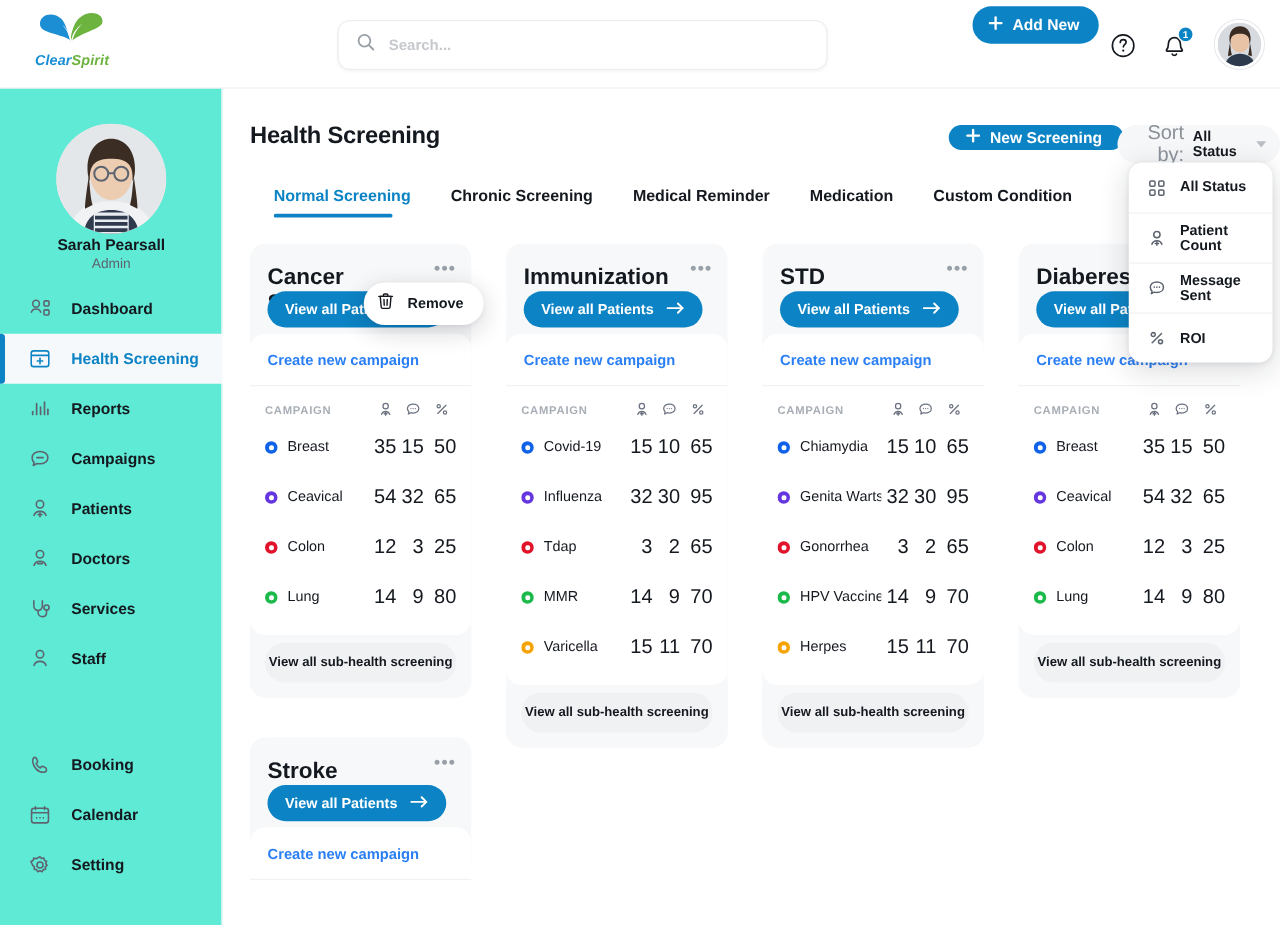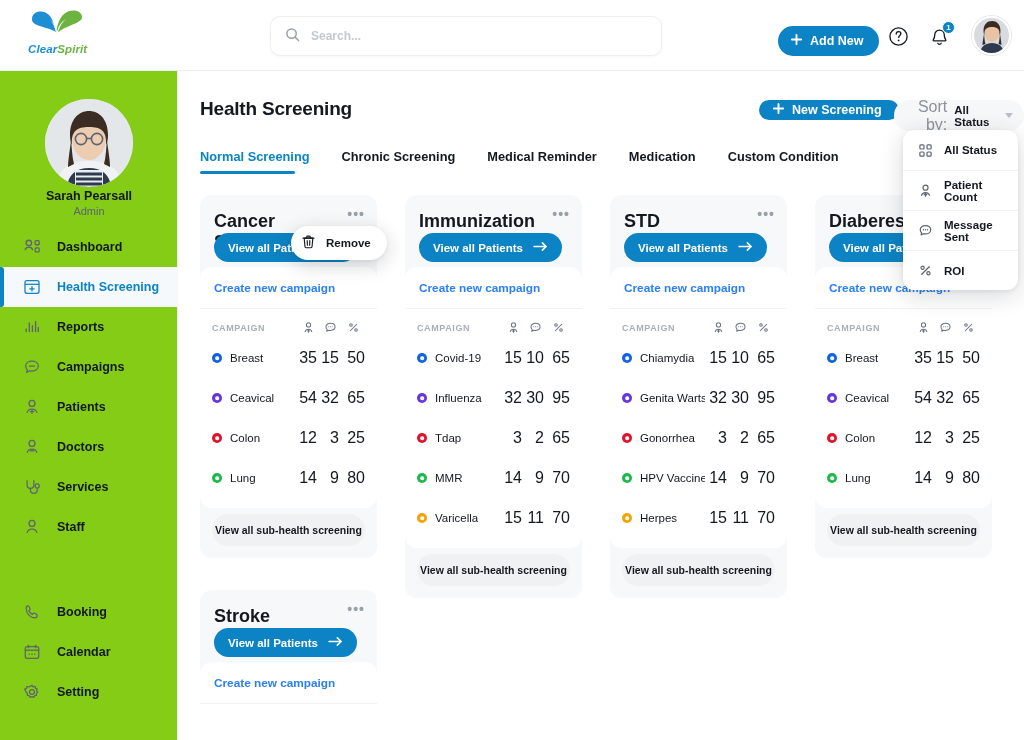--- a/index.html
+++ b/index.html
@@ -38,21 +38,21 @@
     display: flex; align-items: center; padding: 0 14px;
   }
   .search-box input {
     border: none; outline: none; background: transparent;
     font-family: "Liberation Sans", sans-serif;
     font-size: 12.5px; color: #4b5563; margin-left: 11px; width: 300px;
   }
   .search-box input::placeholder { color: #c5c9ce; font-weight: bold; font-size: 12px; }
 
   .btn-add {
-    position: absolute; left: 778px; top: 26px;
+    position: absolute; left: 778px; top: 5px;
     height: 30px; padding: 0 16px 0 12px;
     background: #0c83c4; color: #fff; border: none; border-radius: 15px;
     font-family: "Liberation Sans", sans-serif;
     font-size: 12.5px; font-weight: bold;
     display: flex; align-items: center; gap: 7px; cursor: pointer;
   }
   .icon-btn {
     position: absolute; top: 25px; width: 22px; height: 22px;
     display: flex; align-items: center; justify-content: center; cursor: pointer;
   }
@@ -70,21 +70,21 @@
     position: absolute; left: 972px; top: 16px;
     width: 39px; height: 39px; border-radius: 50%;
     overflow: hidden; border: 2px solid #ffffff;
     box-shadow: 0 0 0 1px #e6e8eb; cursor: pointer;
   }
 
   
   .sidebar {
     position: absolute; left: 0; top: 71px;
     width: 178px; height: 669px;
-    background: #84cc16; border-right: 1px solid #f0f1f3;
+    background: #5eead4; border-right: 1px solid #f0f1f3;
   }
   .side-avatar {
     position: absolute; left: 45px; top: 28px;
     width: 88px; height: 88px; border-radius: 50%;
     overflow: hidden; background: #e8eaed;
   }
   .side-name {
     position: absolute; left: 0; top: 118px; width: 178px;
     text-align: center; font-size: 12.5px; font-weight: bold; color: #14181f;
   }
@@ -140,21 +140,21 @@
   }
 
   .tabs {
     position: absolute; left: 22px; top: 78px;
     display: flex; gap: 0; align-items: flex-end;
   }
   .tab {
     position: relative; font-size: 12.8px; font-weight: bold;
     color: #14181f; padding: 0 16px 10px 16px; cursor: pointer; white-space: nowrap;
   }
-  .tab:first-child { padding-left: 0; }
+  .tab:first-child { padding-left: 0; margin-left: 19px; }
   .tab.active { color: #0c83c4; }
   .tab.active::after {
     content: ''; position: absolute; left: 0; bottom: 0;
     width: 95px; height: 3px; background: #0c83c4; border-radius: 2px;
   }
 
   
   .dropdown {
     position: absolute; left: 725px; top: 59px;
     width: 115px; background: #ffffff;

